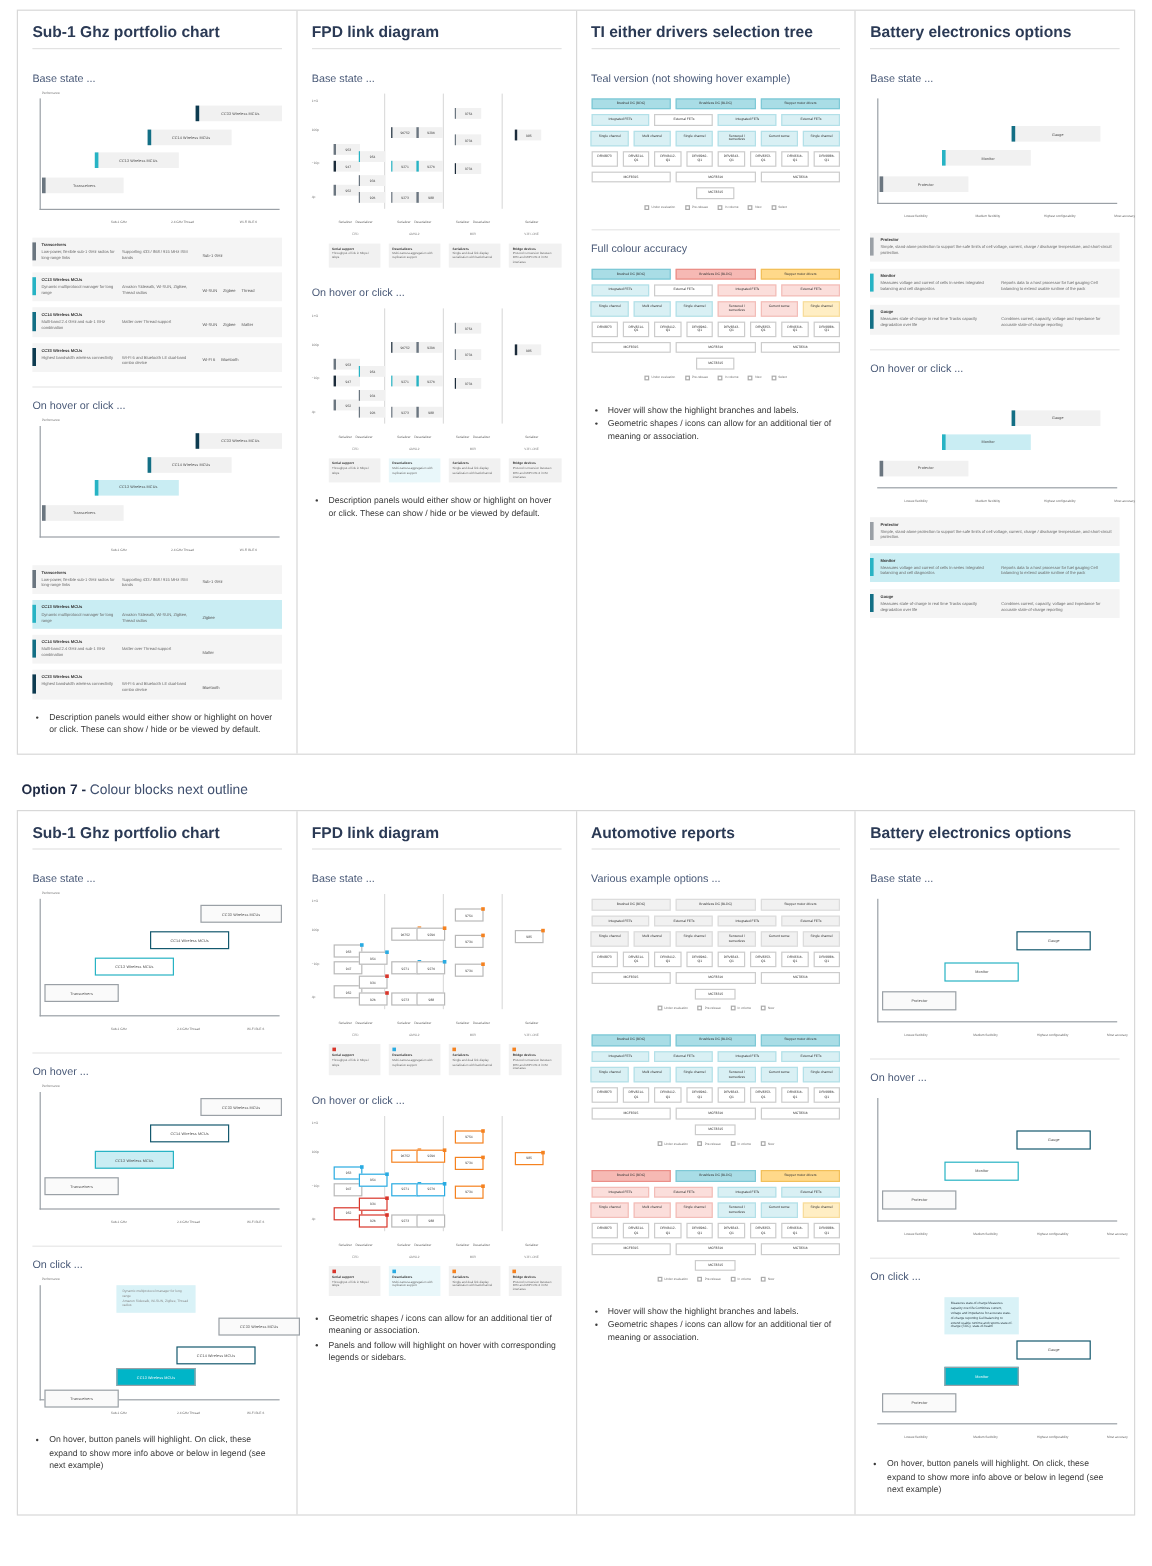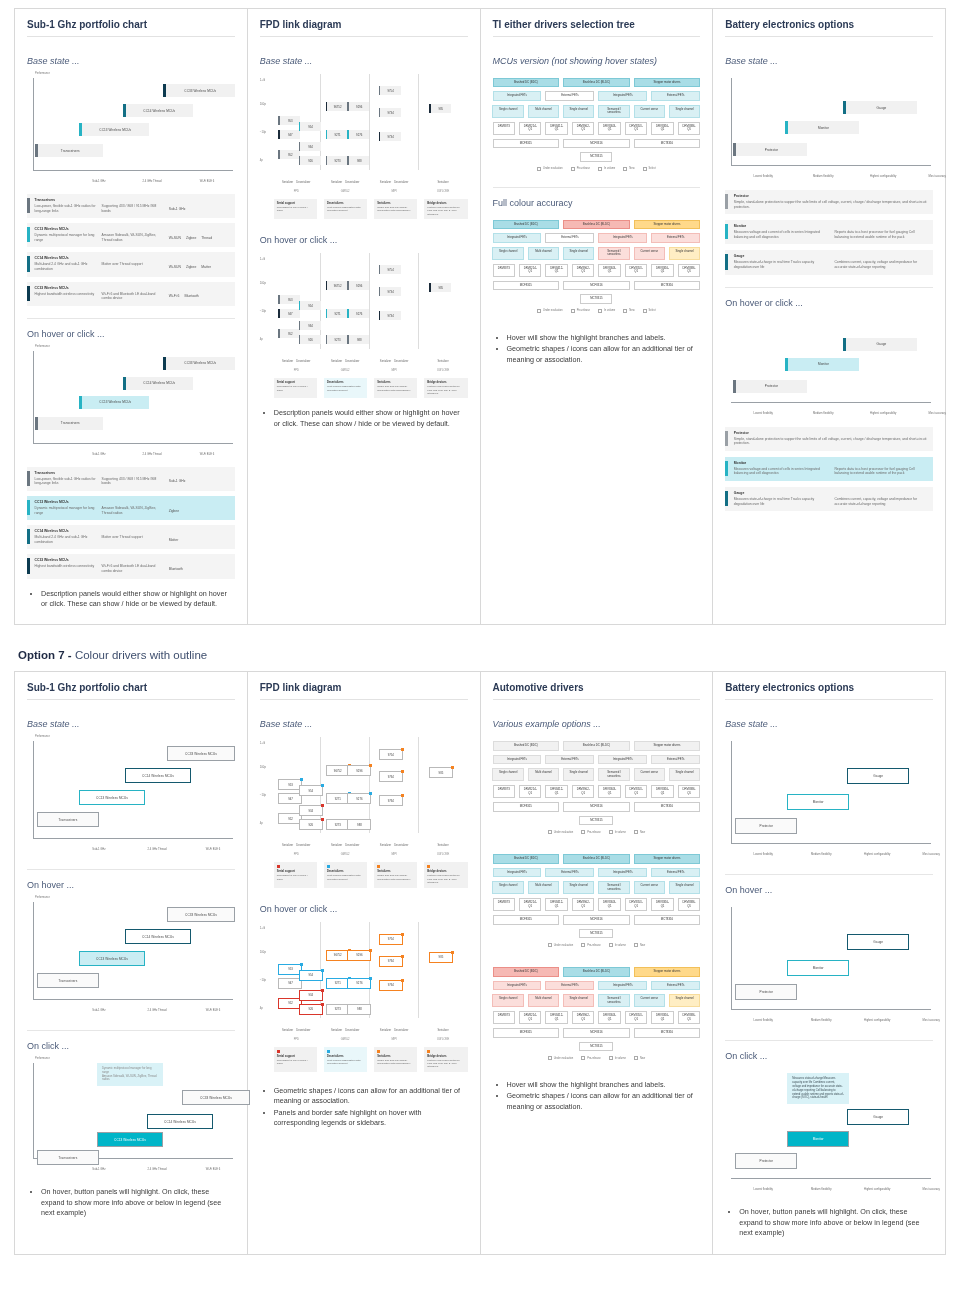--- a/index.html
+++ b/index.html
@@ -28,26 +28,26 @@
     background:#fff;
   }
   .col {
     flex:1 1 0;
     border-right:1px solid #d8d8d8;
     padding:10px 12px 14px 12px;
     min-width:0;
   }
   .col:last-child { border-right:none; }
   .col-title {
-    font-size:10px; font-weight:bold; color:#2b3a55;
+    font-size:13px; font-weight:bold; color:#2b3a55;
     padding-bottom:6px; margin-bottom:10px;
     border-bottom:1px solid #e2e2e2;
   }
   .state-label { font-size:9px; color:#4a5a78; margin:10px 0 8px 0; }
-  .state-label.first { margin-top:19px;font-style:italic; }
+  .state-label.first { margin-top:19px; }
   .divider { border-top:1px solid #e6e6e6; margin:12px 0 0 0; }
 
   
   ul.notes { margin:10px 0 0 0; padding-left:14px; }
   ul.notes li { font-size:7.2px; line-height:1.45; color:#3a3a3a; margin-bottom:1px; }
 
   
   .tiny { font-size:3.4px; line-height:1.35; color:#6a6a6a; }
   .tinier { font-size:2.8px; line-height:1.3; color:#8a8a8a; }
 
@@ -621,21 +621,21 @@
         </div>
       </div>
 
       <ul class="notes">
         <li>Description panels would either show or highlight on hover or click. These can show / hide or be viewed by default.</li>
       </ul>
     </div>
 
     <div class="col">
       <div class="col-title">TI either drivers selection tree</div>
-      <div class="state-label first">MCUs version (not showing hover states)</div>
+      <div class="state-label first">Teal version (not showing hover example)</div>
 
       <div class="tree">
         <div class="trow">
           <div class="tnode teal">Brushed DC (BDC)</div>
           <div class="tnode teal">Brushless DC (BLDC)</div>
           <div class="tnode teal">Stepper motor drivers</div>
         </div>
         <div class="trow">
           <div class="tnode tealL">Integrated FETs</div>
           <div class="tnode plain">External FETs</div>
@@ -870,21 +870,21 @@
 Tracks capacity degradation over life</div>
             <div class="tiny">Combines current, capacity, voltage and impedance for accurate state-of-charge reporting</div>
           </div>
         </div>
       </div>
     </div>
   </div>
 
   <div class="option-head" style="margin-top:24px">
     <span class="strong">Option 7 -</span>
-    <span class="sub">Colour drivers with outline</span>
+    <span class="sub">Colour blocks next outline</span>
   </div>
 
   <div class="board">
 
     <div class="col">
       <div class="col-title">Sub-1 Ghz portfolio chart</div>
       <div class="state-label first">Base state ...</div>
 
       <div class="stair" style="height:120px">
         <div class="yaxis"></div>
@@ -1209,26 +1209,26 @@
           <div class="legend-dot" style="background:#f58220"></div>
           <div class="lt">Bridge devices</div>
           <div class="lb">Protocol conversion
 between FPD and MIPI
 CSI-2 / DSI interfaces</div>
         </div>
       </div>
 
       <ul class="notes" style="margin-top:14px">
         <li>Geometric shapes / icons can allow for an additional tier of meaning or association.</li>
-        <li>Panels and border safe highlight on hover with corresponding legends or sidebars.</li>
+        <li>Panels and follow will highlight on hover with corresponding legends or sidebars.</li>
       </ul>
     </div>
 
     <div class="col">
-      <div class="col-title">Automotive drivers</div>
+      <div class="col-title">Automotive reports</div>
       <div class="state-label first">Various example options ...</div>
 
       <div class="tree">
         <div class="trow">
           <div class="tnode">Brushed DC (BDC)</div>
           <div class="tnode">Brushless DC (BLDC)</div>
           <div class="tnode">Stepper motor drivers</div>
         </div>
         <div class="trow">
           <div class="tnode">Integrated FETs</div>

